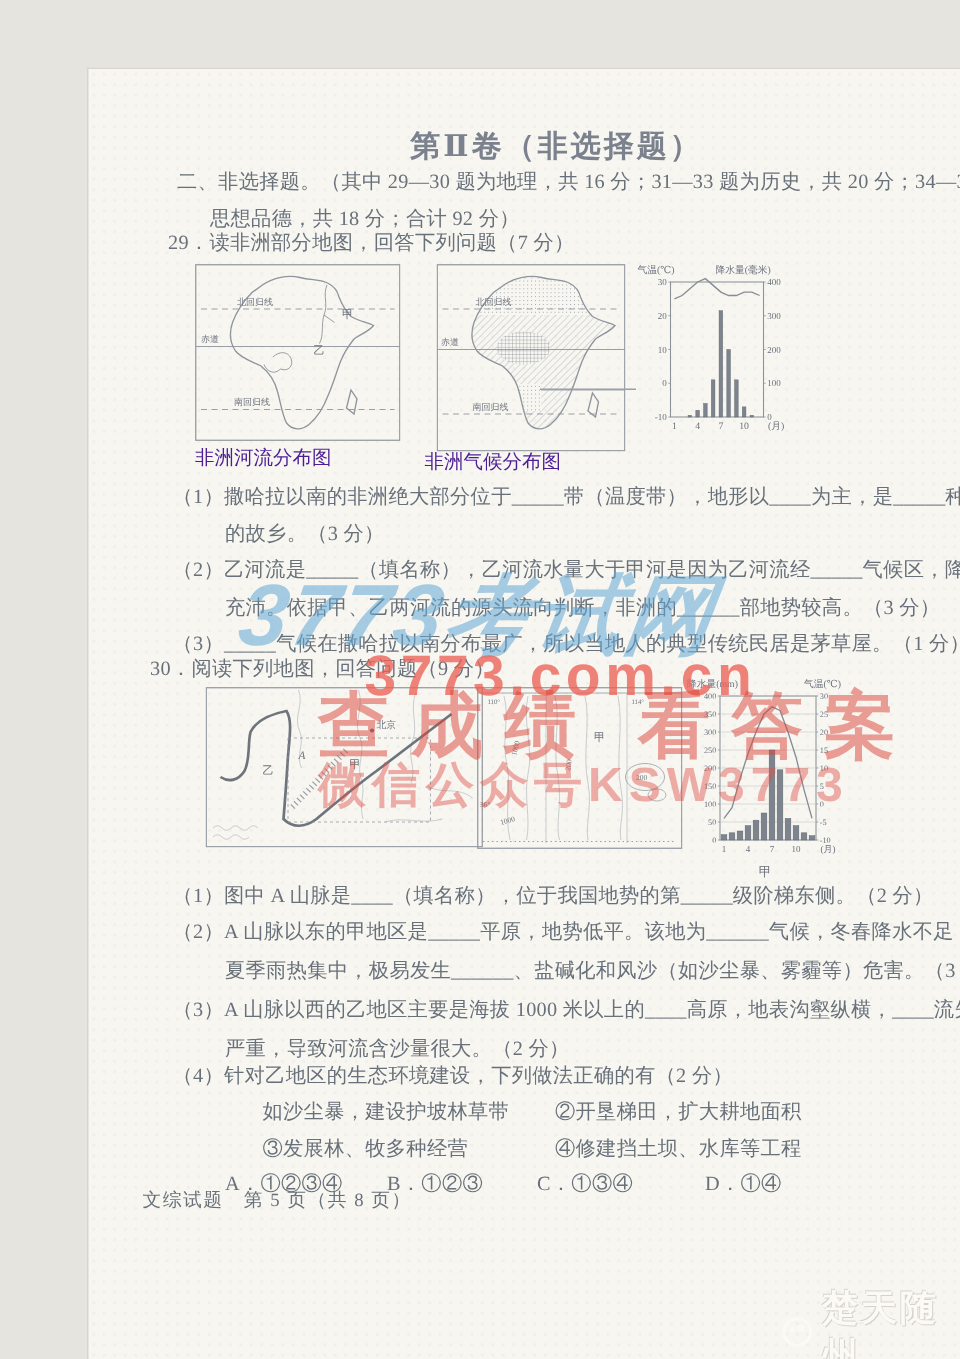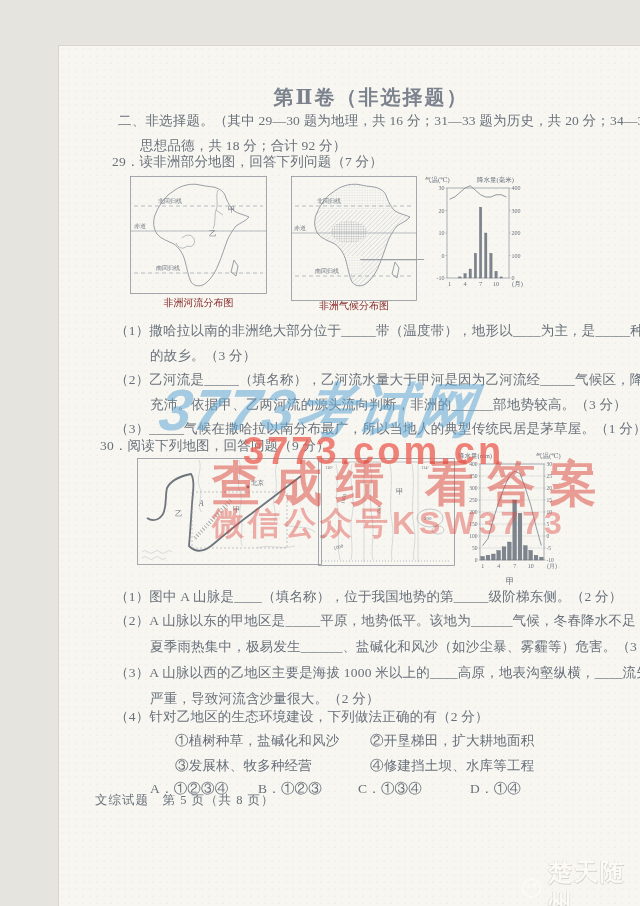--- a/index.html
+++ b/index.html
@@ -13,21 +13,21 @@
     background:#f7f6f1;border-left:1px solid #d7d5ce;border-top:1px solid #d7d5ce;
   }
   .paper::after{
     content:"";position:absolute;inset:0;pointer-events:none;
     background-image:radial-gradient(rgba(120,115,105,0.05) 1px,transparent 1px);
     background-size:7px 7px;
   }
   .t{position:absolute;white-space:nowrap;color:#68707a;font-size:13.5px;letter-spacing:.2px;z-index:3}
   .title{position:absolute;left:80px;top:84px;width:582px;text-align:center;
     font-size:20px;font-weight:bold;color:#7b828d;letter-spacing:2px;z-index:3;white-space:nowrap}
-  .cap{position:absolute;text-align:center;color:#7f1d1d;font-size:10px;z-index:3;white-space:nowrap}
+  .cap{position:absolute;color:#4c1d95;font-size:13px;z-index:3;white-space:nowrap}
   .fig{position:absolute;z-index:2}
   svg text{font-family:"Liberation Serif","DejaVu Serif",serif}
   .frame{fill:none;stroke:#8f959d;stroke-width:0.8}
   .geo{fill:none;stroke:#8f959d;stroke-width:0.9}
   .riv{fill:none;stroke:#8f959d;stroke-width:0.6}
   .lt{fill:none;stroke:#b9bec3;stroke-width:0.5}
   .maplbl{fill:#6e747e}
   .leader{position:absolute;left:360px;top:259px;width:64px;height:1px;background:#9aa0a6;z-index:2}
   .wm{position:absolute;white-space:nowrap;pointer-events:none;z-index:20;
     font-family:"Liberation Sans","DejaVu Sans",sans-serif;font-weight:bold}
@@ -267,21 +267,21 @@
     <rect x="83.43333333333332" y="109.12" width="3.8" height="2.8799999999999955" fill="#7d848d" stroke="#5f666f" stroke-width="0.3"></rect>
     <polyline points="26.666666666666668,97.6 32,90.4 37.33333333333333,71.2 42.666666666666664,54.400000000000006 48,40 53.33333333333333,28 58.666666666666664,23.19999999999999 64,25.599999999999994 69.33333333333333,40 74.66666666666666,56.800000000000004 80,78.4 85.33333333333333,97.6" fill="none" stroke="#868d96" stroke-width="0.9"></polyline>
   </svg>
 
 <div class="t" style="left:115px;top:588px">（1）图中 A 山脉是____（填名称），位于我国地势的第_____级阶梯东侧。（2 分）</div>
 <div class="t" style="left:115px;top:612px">（2）A 山脉以东的甲地区是_____平原，地势低平。该地为______气候，冬春降水不足，</div>
 <div class="t" style="left:150px;top:638px">夏季雨热集中，极易发生______、盐碱化和风沙（如沙尘暴、雾霾等）危害。（3 分）</div>
 <div class="t" style="left:115px;top:664px">（3）A 山脉以西的乙地区主要是海拔 1000 米以上的____高原，地表沟壑纵横，____流失</div>
 <div class="t" style="left:150px;top:690px">严重，导致河流含沙量很大。（2 分）</div>
 <div class="t" style="left:115px;top:708px">（4）针对乙地区的生态环境建设，下列做法正确的有（2 分）</div>
-<div class="t" style="left:175px;top:732px">①植树种草，盐碱化和风沙</div>
+<div class="t" style="left:175px;top:732px">如沙尘暴，建设护坡林草带</div>
 <div class="t" style="left:370px;top:732px">②开垦梯田，扩大耕地面积</div>
 <div class="t" style="left:175px;top:757px">③发展林、牧多种经营</div>
 <div class="t" style="left:370px;top:757px">④修建挡土坝、水库等工程</div>
 <div class="t" style="left:150px;top:780px">A．①②③④</div>
 <div class="t" style="left:258px;top:780px">B．①②③</div>
 <div class="t" style="left:358px;top:780px">C．①③④</div>
 <div class="t" style="left:470px;top:780px">D．①④</div>
 
 <div class="footer">文综试题　第 5 页（共 8 页）</div>
 

